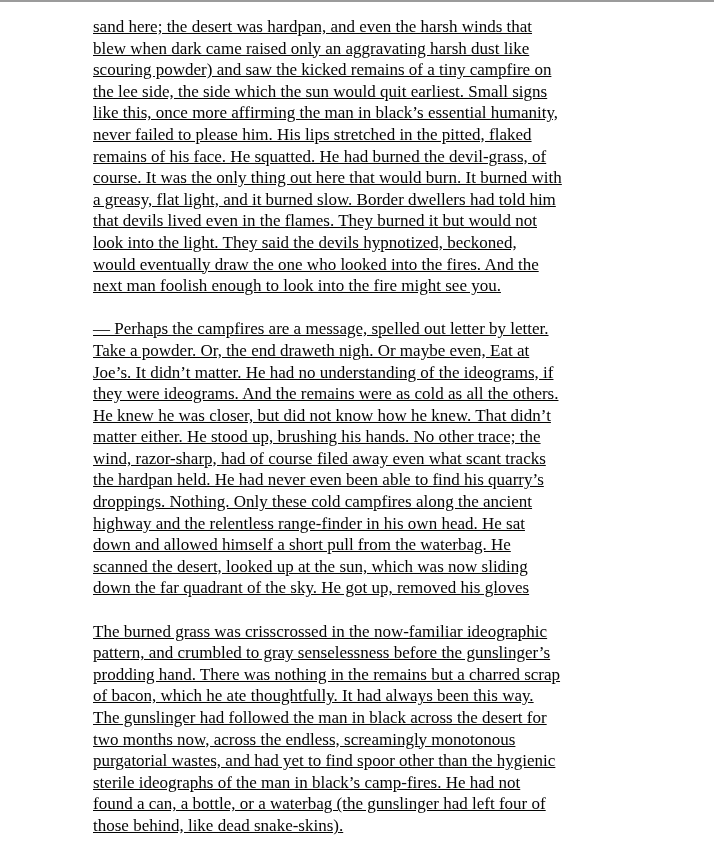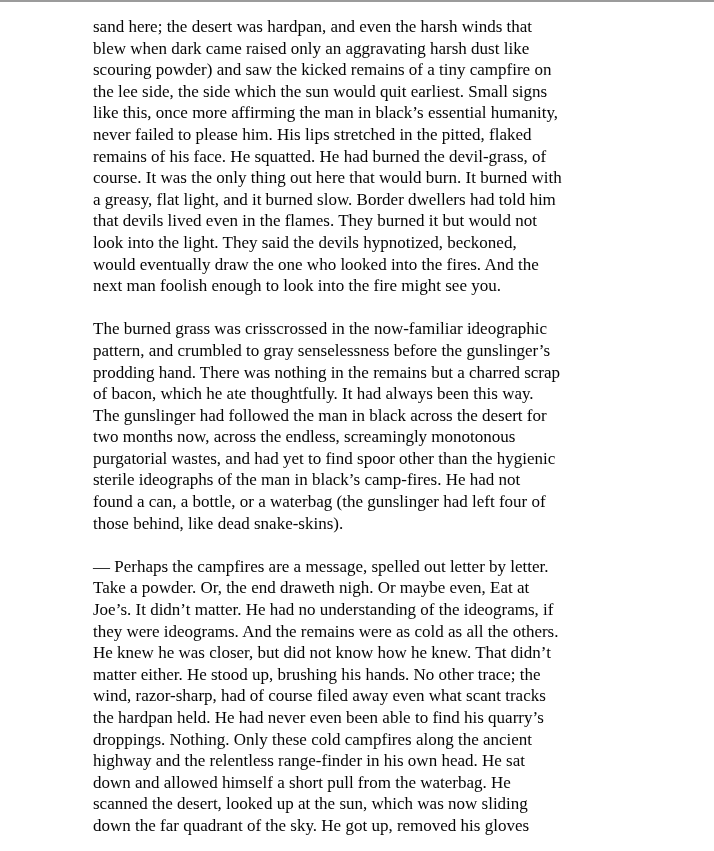--- a/index.html
+++ b/index.html
@@ -25,20 +25,21 @@
     width: 560px;
     color: #050505;
     font-family: "Liberation Serif", "DejaVu Serif", serif;
     font-size: 17px;
     line-height: 21.6px;
     text-align: left;
   }
   .paragraph {
     margin: 0 0 21.6px 0;
     white-space: pre; 
+    text-decoration: underline;
   }
 </style>
 </head>
 <body>
 
 <div class="top-border"></div>
 
 <div class="reading-pane">
   <p class="paragraph">sand here; the desert was hardpan, and even the harsh winds that
 blew when dark came raised only an aggravating harsh dust like
@@ -46,36 +47,36 @@
 the lee side, the side which the sun would quit earliest. Small signs
 like this, once more affirming the man in black’s essential humanity,
 never failed to please him. His lips stretched in the pitted, flaked
 remains of his face. He squatted. He had burned the devil-grass, of
 course. It was the only thing out here that would burn. It burned with
 a greasy, flat light, and it burned slow. Border dwellers had told him
 that devils lived even in the flames. They burned it but would not
 look into the light. They said the devils hypnotized, beckoned,
 would eventually draw the one who looked into the fires. And the
 next man foolish enough to look into the fire might see you.</p>
-  <p class="paragraph">The burned grass was crisscrossed in the now-familiar ideographic
-pattern, and crumbled to gray senselessness before the gunslinger’s
-prodding hand. There was nothing in the remains but a charred scrap
-of bacon, which he ate thoughtfully. It had always been this way.
-The gunslinger had followed the man in black across the desert for
-two months now, across the endless, screamingly monotonous
-purgatorial wastes, and had yet to find spoor other than the hygienic
-sterile ideographs of the man in black’s camp-fires. He had not
-found a can, a bottle, or a waterbag (the gunslinger had left four of
-those behind, like dead snake-skins).</p>
   <p class="paragraph">— Perhaps the campfires are a message, spelled out letter by letter.
 Take a powder. Or, the end draweth nigh. Or maybe even, Eat at
 Joe’s. It didn’t matter. He had no understanding of the ideograms, if
 they were ideograms. And the remains were as cold as all the others.
 He knew he was closer, but did not know how he knew. That didn’t
 matter either. He stood up, brushing his hands. No other trace; the
 wind, razor-sharp, had of course filed away even what scant tracks
 the hardpan held. He had never even been able to find his quarry’s
 droppings. Nothing. Only these cold campfires along the ancient
 highway and the relentless range-finder in his own head. He sat
 down and allowed himself a short pull from the waterbag. He
 scanned the desert, looked up at the sun, which was now sliding
 down the far quadrant of the sky. He got up, removed his gloves</p>
+  <p class="paragraph">The burned grass was crisscrossed in the now-familiar ideographic
+pattern, and crumbled to gray senselessness before the gunslinger’s
+prodding hand. There was nothing in the remains but a charred scrap
+of bacon, which he ate thoughtfully. It had always been this way.
+The gunslinger had followed the man in black across the desert for
+two months now, across the endless, screamingly monotonous
+purgatorial wastes, and had yet to find spoor other than the hygienic
+sterile ideographs of the man in black’s camp-fires. He had not
+found a can, a bottle, or a waterbag (the gunslinger had left four of
+those behind, like dead snake-skins).</p>
 </div>
 
 </body></html>

